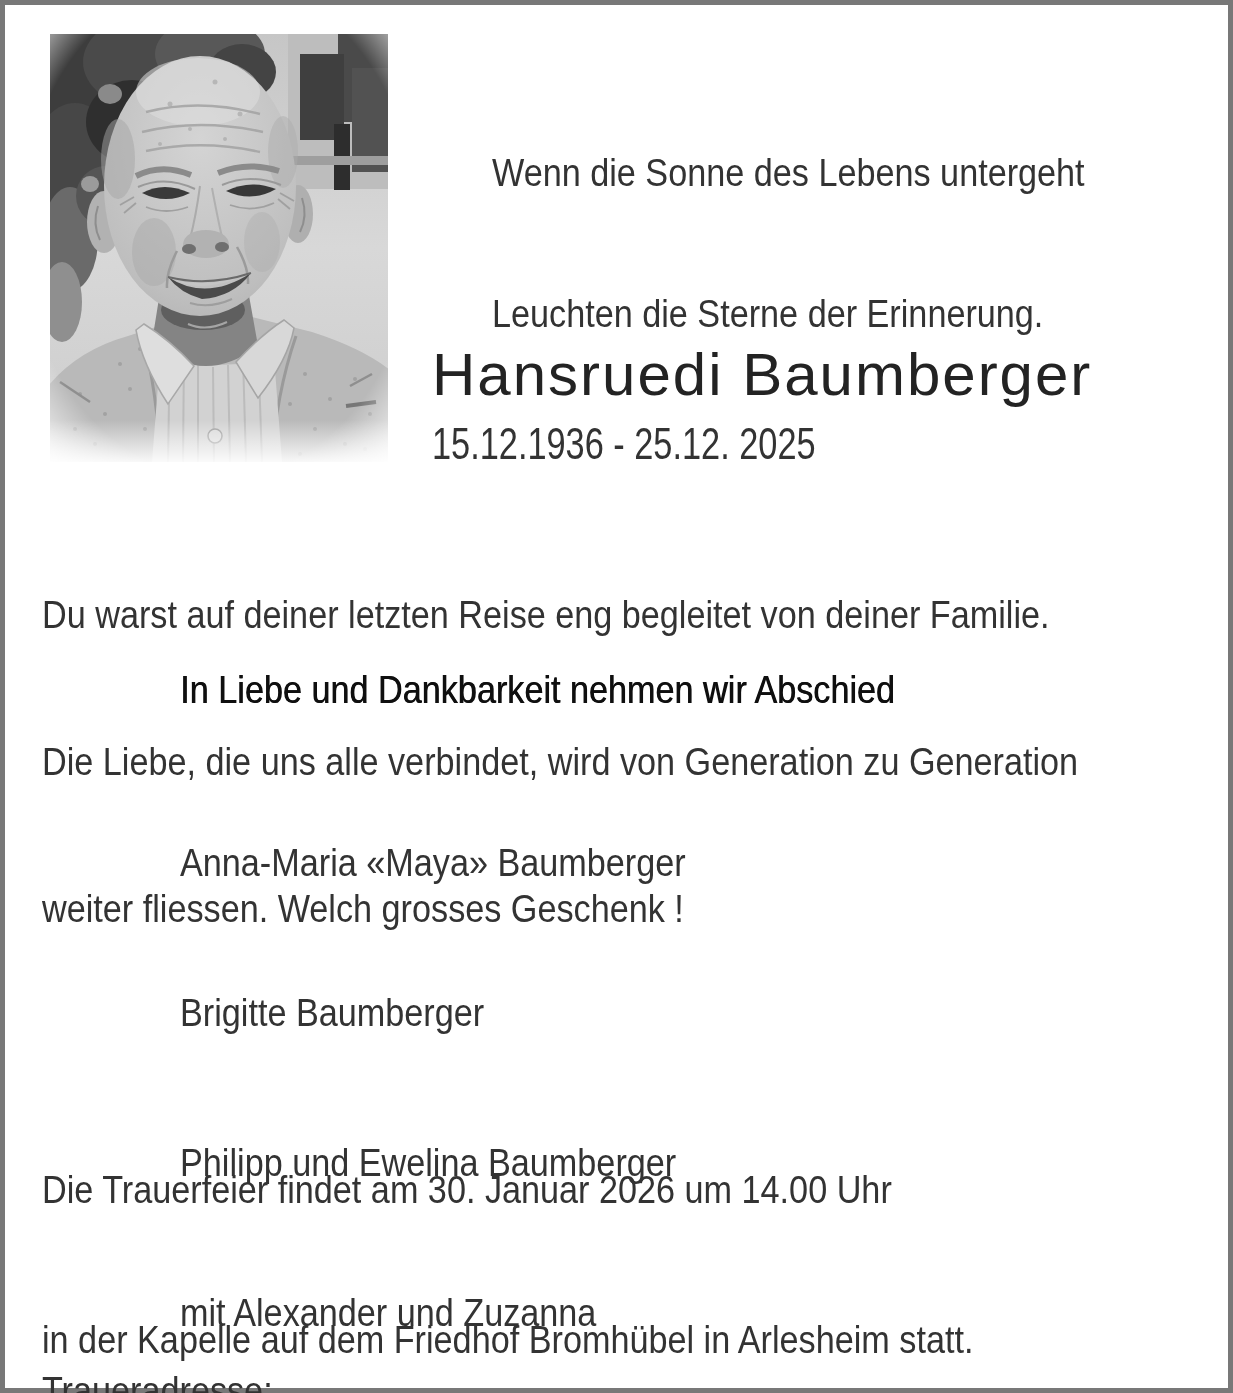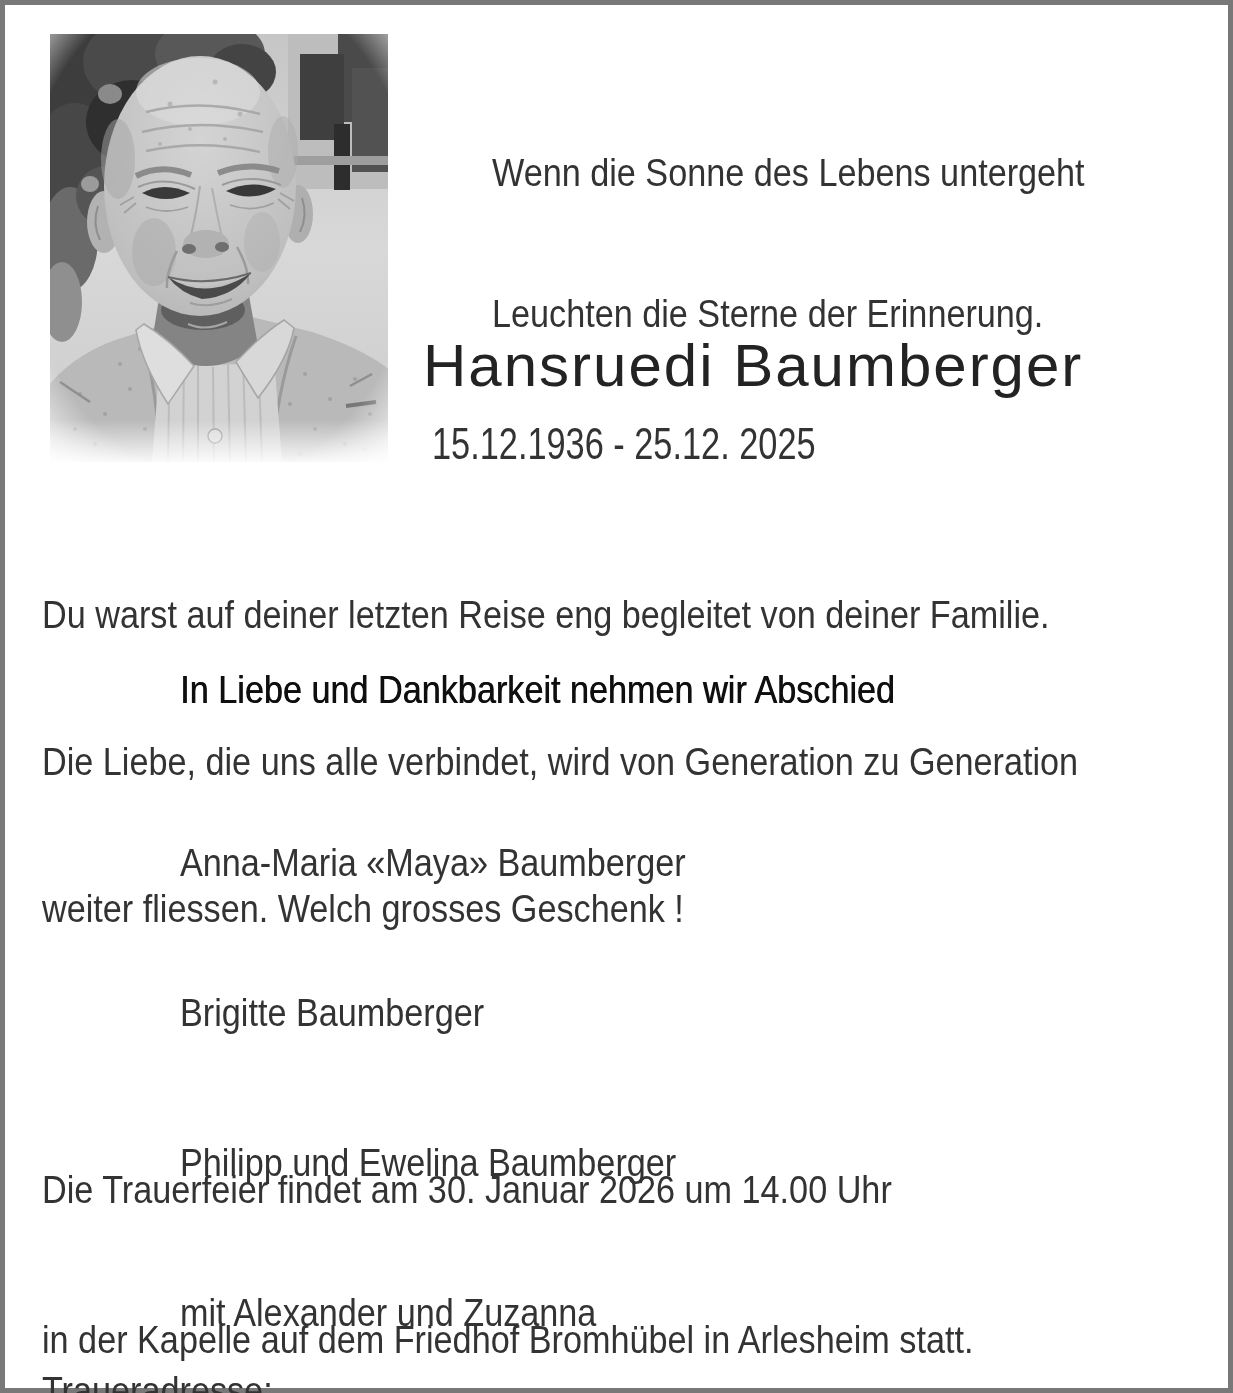--- a/index.html
+++ b/index.html
@@ -28,21 +28,21 @@
   }
   .photo svg { display: block; width: 100%; height: 100%; }
 
   .quote {
     left: 492px; top: 56px;
     font-size: 38px; line-height: 47px;
     color: #333333;
   }
   .name {
     left: 423px; top: 334px;
-    margin: 0; padding: 0;
+    margin: 9px; padding: 0;
     font-size: 60px; line-height: 64px;
     font-weight: normal;
     letter-spacing: 2px;
     color: #232323;
     text-align: right;
   }
   .dates {
     left: 432px; top: 420px;
     font-size: 44px; line-height: 48px;
     color: #333333;

